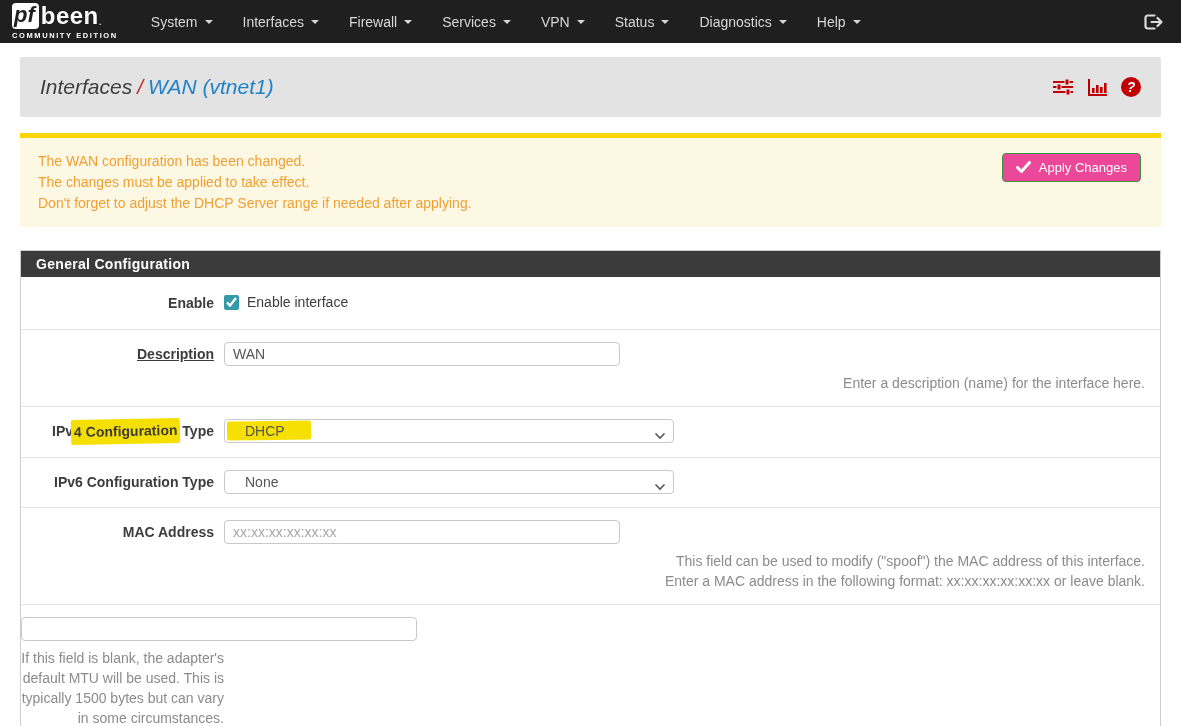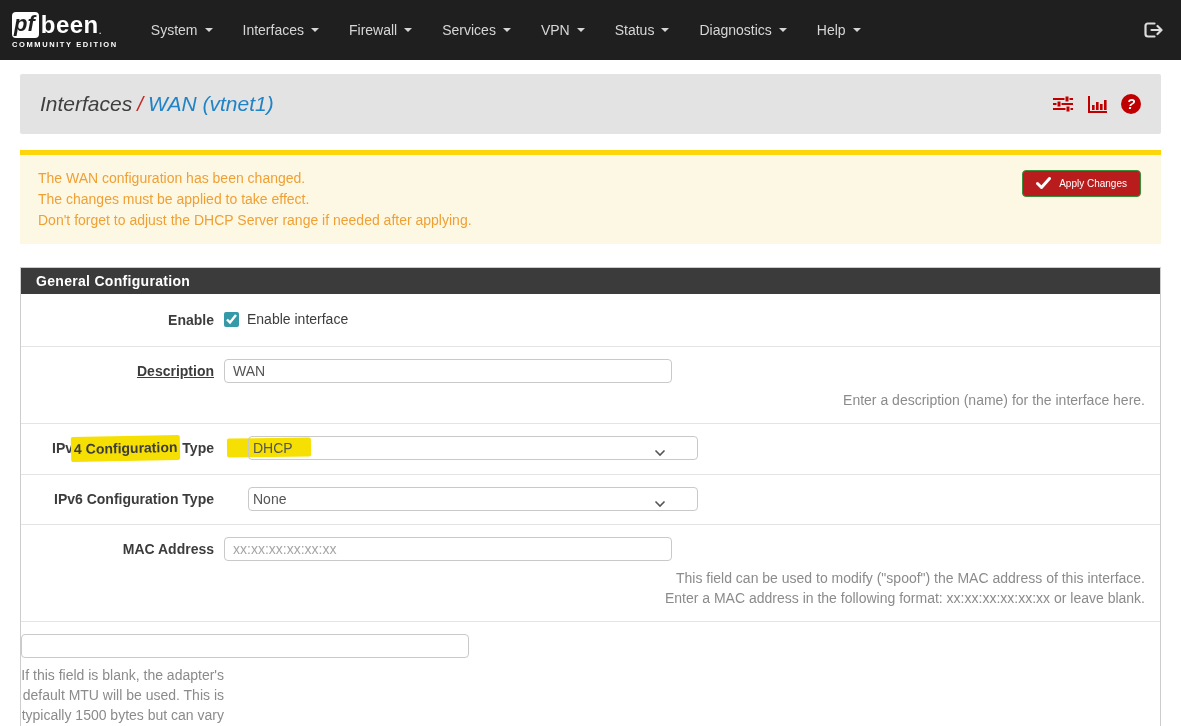--- a/index.html
+++ b/index.html
@@ -5,21 +5,21 @@
   * { box-sizing: border-box; }
   html,body { margin:0; padding:0; }
   body {
     width:1181px; height:726px; overflow:hidden;
     background:#ffffff;
     font-family:"Liberation Sans", sans-serif;
   }
 
   
   .navbar {
-    height:60px; background:#1f1f1f;
+    height:43px; background:#1f1f1f;
     display:flex; align-items:center;
     padding:0 18px 0 12px;
   }
   .logo { display:flex; flex-direction:column; line-height:1; cursor:pointer; }
   .logo-top { display:flex; align-items:center; }
   .logo-pf {
     background:#ffffff; color:#1f1f1f; font-weight:bold; font-style:italic;
     font-size:22px; padding:1px 4px 3px 2px; border-radius:4px; margin-right:2px;
   }
   .logo-sense { color:#ffffff; font-weight:bold; font-size:24px; letter-spacing:.5px; }
@@ -54,22 +54,22 @@
   }
 
   
   .alert {
     margin:16px 20px 0; background:#fdf8e3; border-top:5px solid #fcd50a;
     padding:13px 20px 13px 18px; display:flex;
   }
   .alert-lines { flex:1; color:#efa035; font-size:14px; line-height:21px; }
   .apply-btn {
     align-self:flex-start; margin-top:2px;
-    background:#b91c1c; border:1px solid #3b9040; border-radius:4px;
-    color:#ffffff; font-size:10px; font-family:inherit;
+    background:#ec4899; border:1px solid #3b9040; border-radius:4px;
+    color:#ffffff; font-size:13px; font-family:inherit;
     padding:6px 13px; display:flex; align-items:center; gap:8px; cursor:pointer;
   }
 
   
   .panel { margin:23px 20px 0; border:1px solid #cdcdcd; background:#fff; }
   .panel-heading {
     background:#3b3b3b; color:#ffffff; font-weight:bold; font-size:14px;
     padding:5px 15px; letter-spacing:.3px;
   }
   .form-row {
@@ -86,30 +86,30 @@
     background:#f6e003; display:inline-block; transform:rotate(-1.2deg);
     padding:0 3px 1px; margin:0 -2px; border-radius:2px;
   }
   .row-content { font-size:14px; color:#3c3c3c; }
   .check-line { display:flex; align-items:center; gap:8px; padding-top:3px; }
   input[type="checkbox"] {
     width:15px; height:15px; accent-color:#3599a8; margin:0; cursor:pointer;
   }
   .check-label { cursor:pointer; }
   input.text {
-    width:448px; height:24px; border:1px solid #c9c9c9; border-radius:4px;
+    width:396px; height:24px; border:1px solid #c9c9c9; border-radius:4px;
     padding:2px 8px; font-size:14px; color:#555; font-family:inherit; background:#fff;
   }
   input.text::placeholder { color:#a6a6a6; }
   .select-wrap { position:relative; width:450px; }
   select {
     appearance:none; -webkit-appearance:none; -moz-appearance:none;
     width:100%; height:24px; border:1px solid #c9c9c9; border-radius:4px;
-    padding:2px 4px; font-size:14px; color:#555; font-family:inherit;
-    background:transparent; position:relative; z-index:1; cursor:pointer;margin-left:24px;
+    padding:2px 20px; font-size:14px; color:#555; font-family:inherit;
+    background:transparent; position:relative; z-index:1; cursor:pointer;
   }
   .chevron { position:absolute; right:8px; top:8px; z-index:2; pointer-events:none; }
   .marker-select {
     position:absolute; left:3px; top:2px; width:84px; height:19px;
     background:#f6e003; transform:rotate(-0.7deg); border-radius:2px; z-index:0;
   }
   .help { color:#8b8b8b; font-size:14px; line-height:20px; margin-top:7px;text-align:right; }
   .help + .help { margin-top:0; }
 </style>
 </head>

